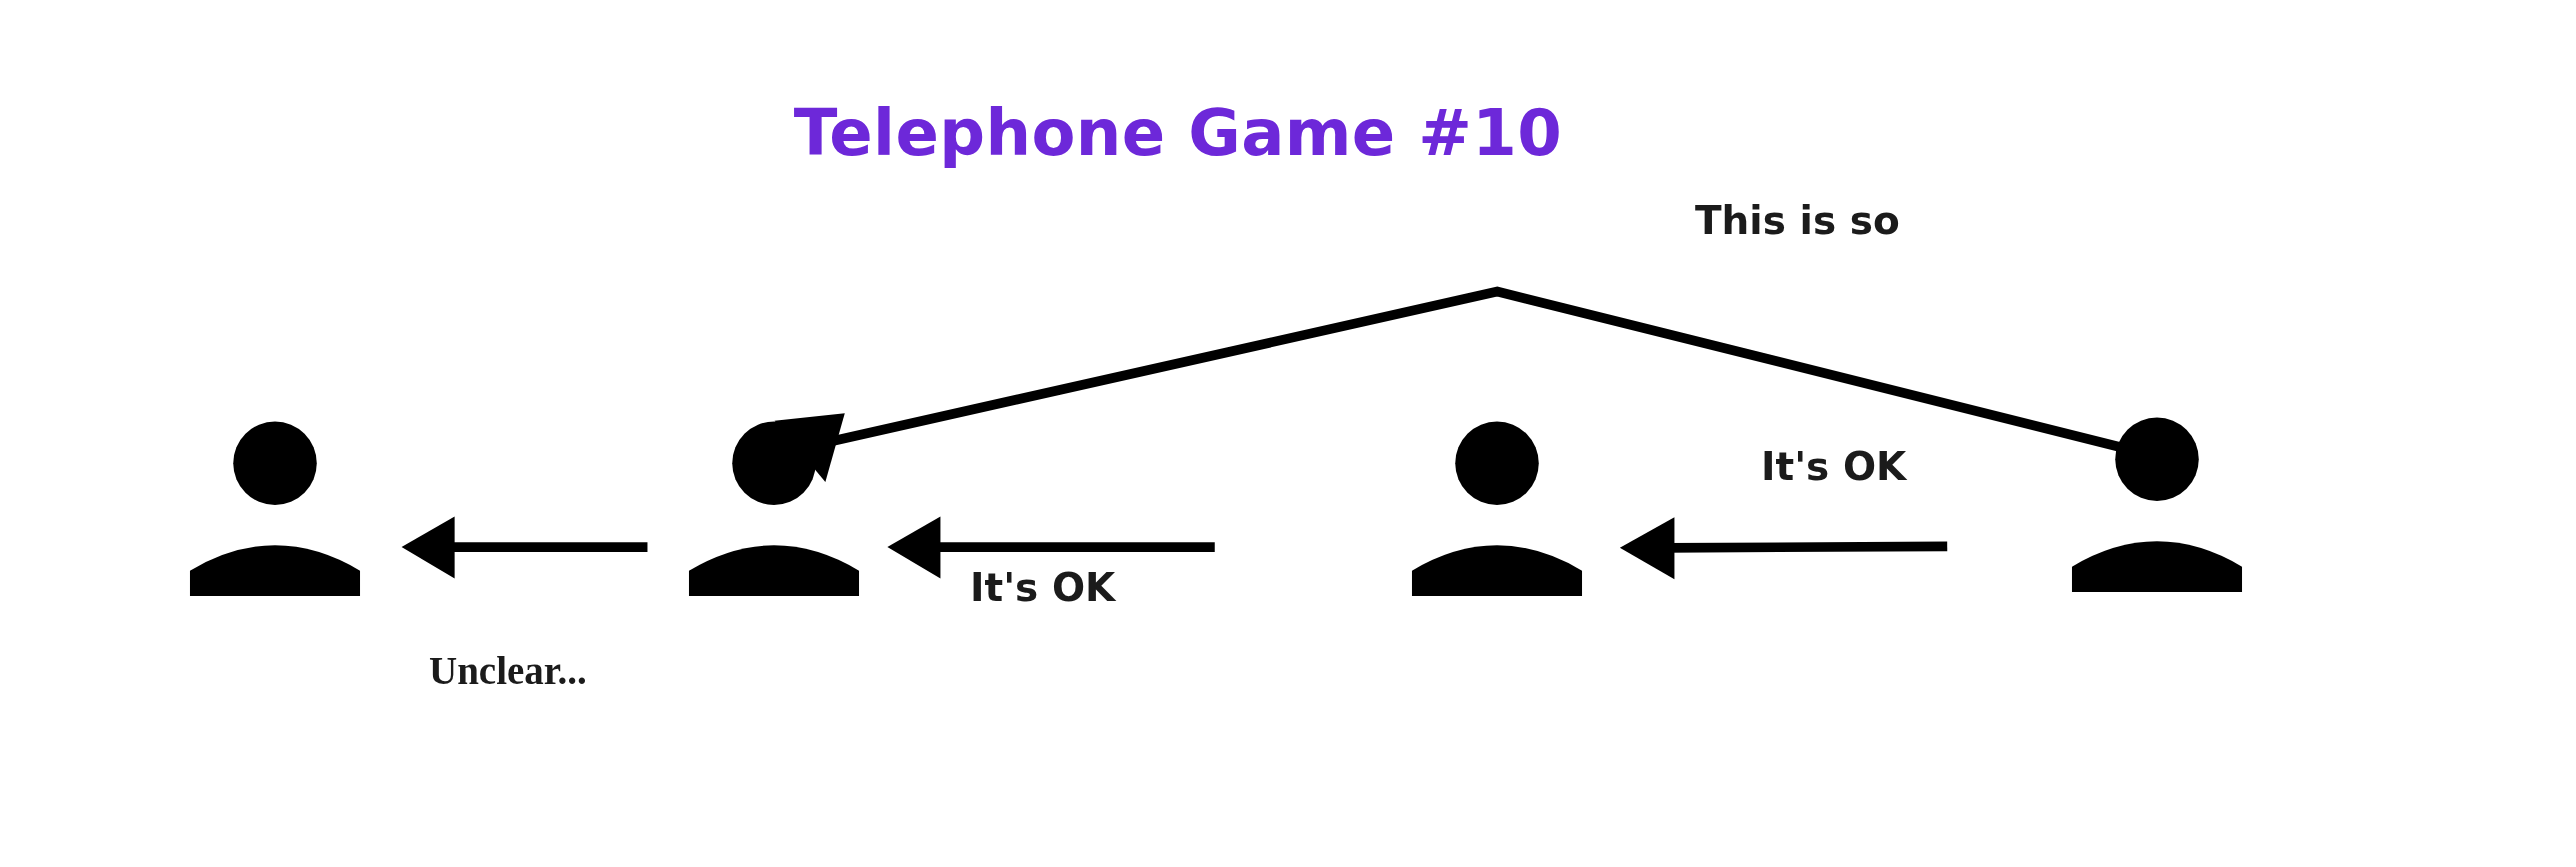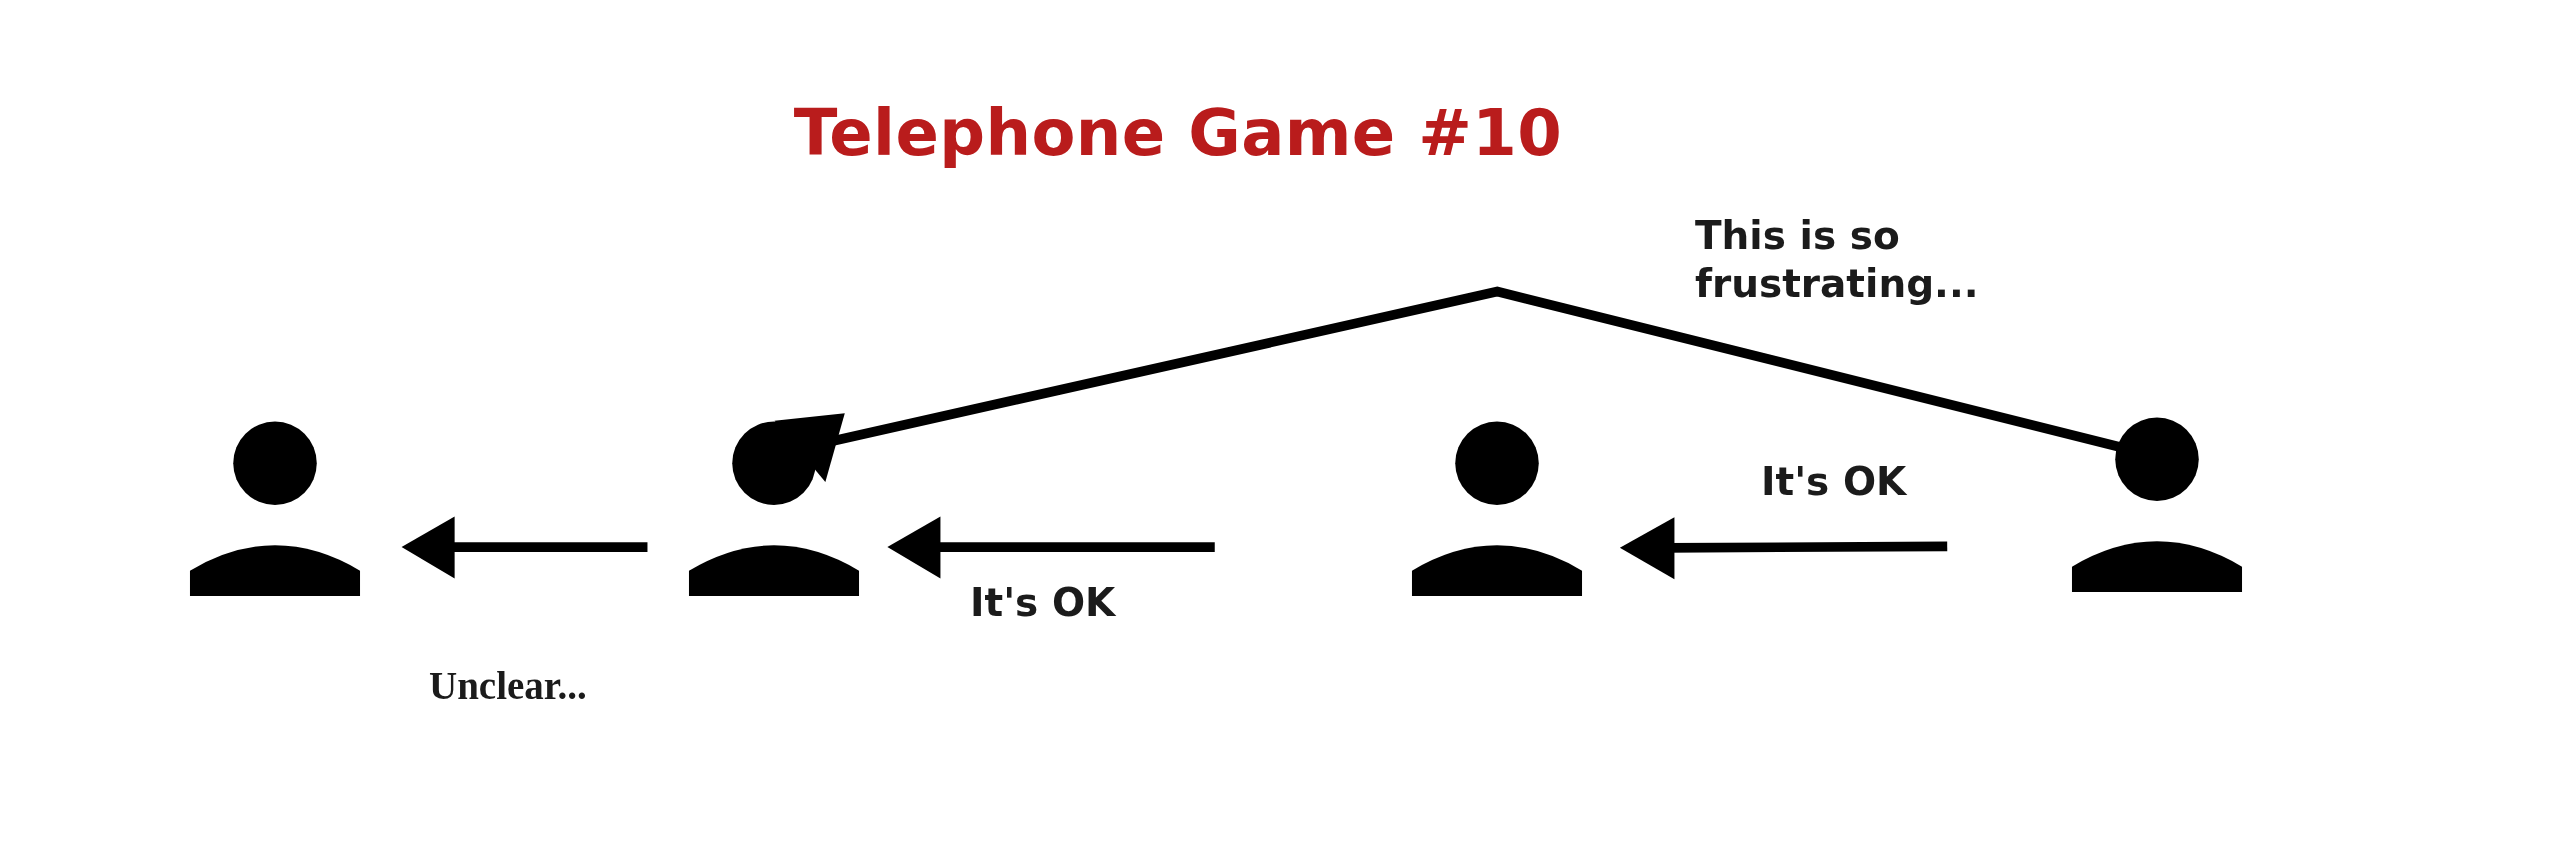--- a/index.html
+++ b/index.html
@@ -18,21 +18,21 @@
   #diagram-title {
     position: absolute;
     left: 0;
     top: 96px;
     width: 2356px;
     text-align: center;
     font-family: "DejaVu Sans", "Liberation Sans", sans-serif;
     font-weight: bold;
     font-size: 64px;
     letter-spacing: 0.4px;
-    color: #b91c1c;
+    color: #6d28d9;
     white-space: pre;
   }
   .person {
     position: absolute;
     width: 182px;
     height: 179px;
   }
   .person svg { display: block; width: 100%; height: 100%; }
   .arrow-layer {
     position: absolute;
@@ -43,21 +43,20 @@
     pointer-events: none;
   }
   .msg-label {
     position: absolute;
     font-family: "DejaVu Sans", "Liberation Sans", sans-serif;
     font-weight: bold;
     font-size: 39px;
     line-height: 48px;
     color: #1b1b1b;
     white-space: pre-line;
-    margin-top: 15px;
   }
   #label-frustrating { left: 1695px; top: 197px; width: 389px; }
   #label-itsok-right { left: 1761px; top: 443px; }
   #label-itsok-mid   { left: 970px; top: 564px; }
   #label-unclear     { left: 429px;  top: 647px; font-family: Liberation Serif, serif; }
 </style>
 </head>
 <body>
 
 <div id="canvas">
@@ -108,21 +107,21 @@
     </svg>
   </div>
 
   <div class="person" id="person-4" style="left:2066px; top:413px;">
     <svg viewBox="0 0 244 240" xmlns="http://www.w3.org/2000/svg">
       <circle cx="122" cy="62" r="56" fill="#000000"></circle>
       <path d="M 8 289 L 8 206 Q 122 138 236 206 L 236 289 Z" fill="#000000"></path>
     </svg>
   </div>
 
-  <div class="msg-label" id="label-frustrating"><span>This is so</span><br><span>frustrating...</span></div>
+  <div class="msg-label" id="label-frustrating"><span>This is so</span><br></div>
 
   <div class="msg-label" id="label-itsok-right">It's OK</div>
 
   <div class="msg-label" id="label-itsok-mid">It's OK</div>
 
   <div class="msg-label" id="label-unclear">Unclear...</div>
 
 </div>
 
 

